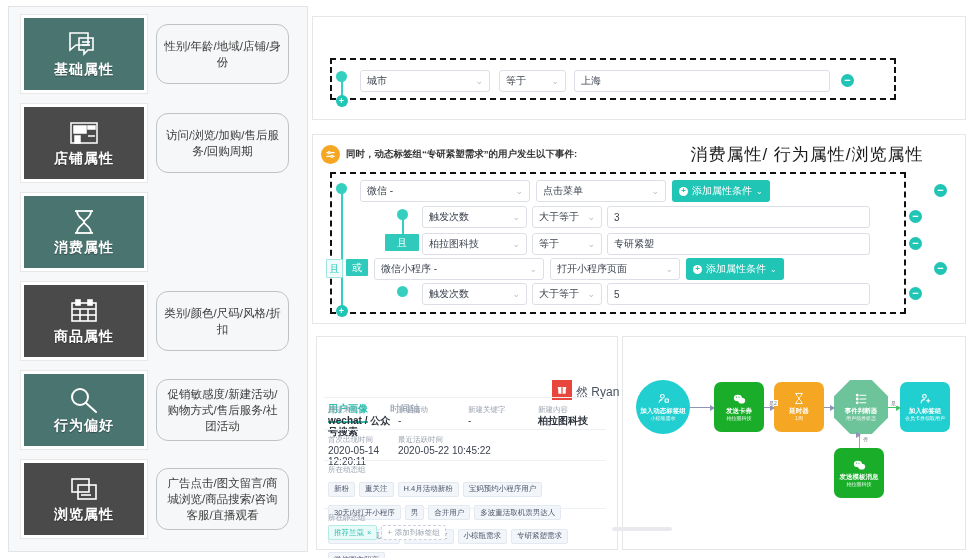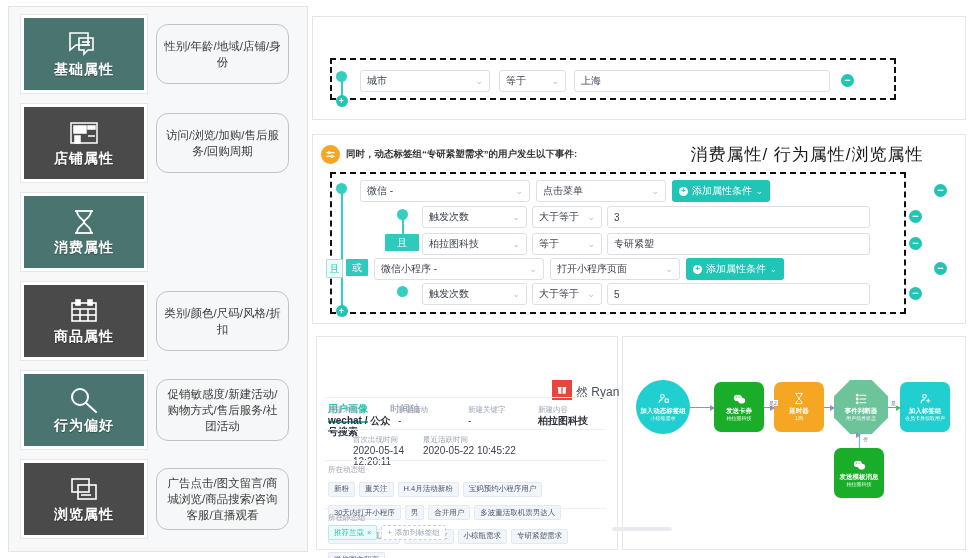--- a/index.html
+++ b/index.html
@@ -382,21 +382,21 @@
         <div class="fld-label">新建关键字</div>
         <div class="fld-value">-</div>
       </div>
       <div style="width: 70px;">
         <div class="fld-label">新建内容</div>
         <div class="fld-value bold">柏拉图科技</div>
       </div>
     </div>
   <div class="hr" style="position:absolute;left:12px;top:429px;width:282px;"></div>
   <div id="profile-fields-2" style="position:absolute;left:16px;top:434px;width:280px;display:flex;">
-      <div style="width: 70px; margin-left: 25px;">
+      <div style="width: 70px;">
         <div class="fld-label">首次出现时间</div>
         <div class="fld-value">2020-05-14 12:20:11</div>
       </div>
       <div style="width: 110px;">
         <div class="fld-label">最近活跃时间</div>
         <div class="fld-value">2020-05-22 10:45:22</div>
       </div>
     </div>
   <div class="hr" style="position:absolute;left:12px;top:460px;width:282px;"></div>
 

